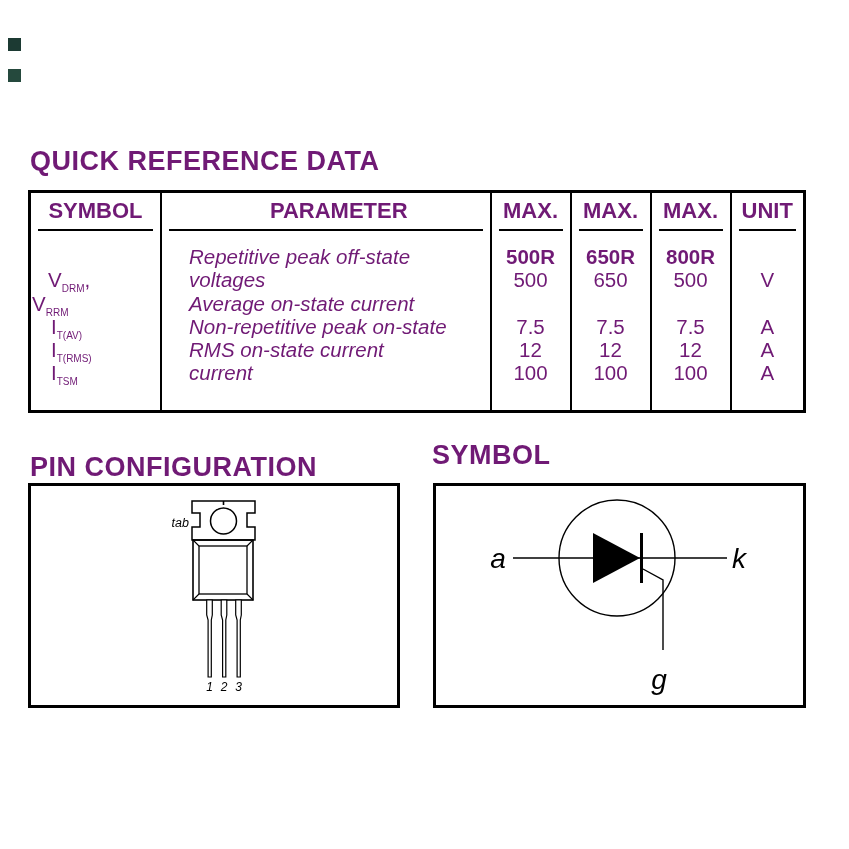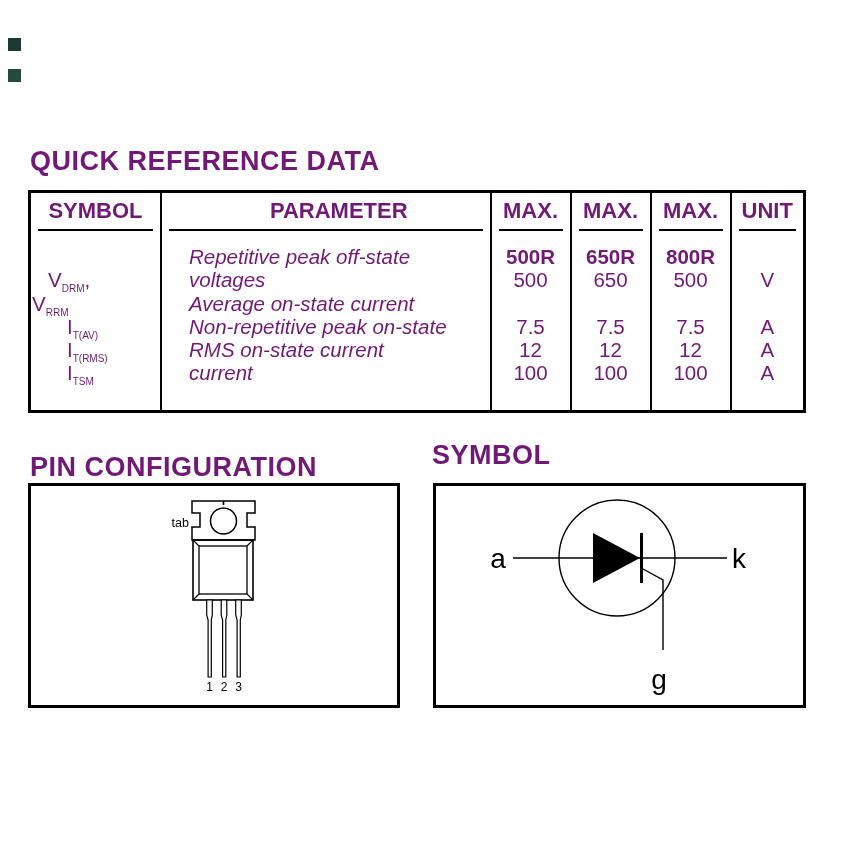--- a/index.html
+++ b/index.html
@@ -44,26 +44,26 @@
   .line{
     height:23.3px;line-height:23.3px;font-size:20.5px;white-space:nowrap;overflow:visible;
   }
   .col-max .line,.col-unit .line{text-align:center;}
   .series{font-weight:bold;}
   .param-series{text-align:right;padding-right:8px;}
   .param-line{padding-left:27px;font-style:italic;}
   .sym-line{padding-left:17px;}
   .sym-line sub{font-size:10px;}
   .sym-vrrm{padding-left:1px;}
-  .sym-i{padding-left:36px;}
+  .sym-i{padding-left:20px;}
 
   
   .fig-box{
     position:absolute;top:483px;height:225px;border:3px solid #000;
-    box-sizing:border-box;background:#fff;
+    box-sizing:border-box;background:#fff;font-style:italic;
   }
   .pin-box{left:28px;width:372px;}
   .symbol-box{left:433px;width:373px;}
   .fig-box svg{position:absolute;left:0;top:0;}
   text{font-family:"Liberation Sans",sans-serif;fill:#000;}
 </style>
 </head>
 <body>
 
 <div class="page">

